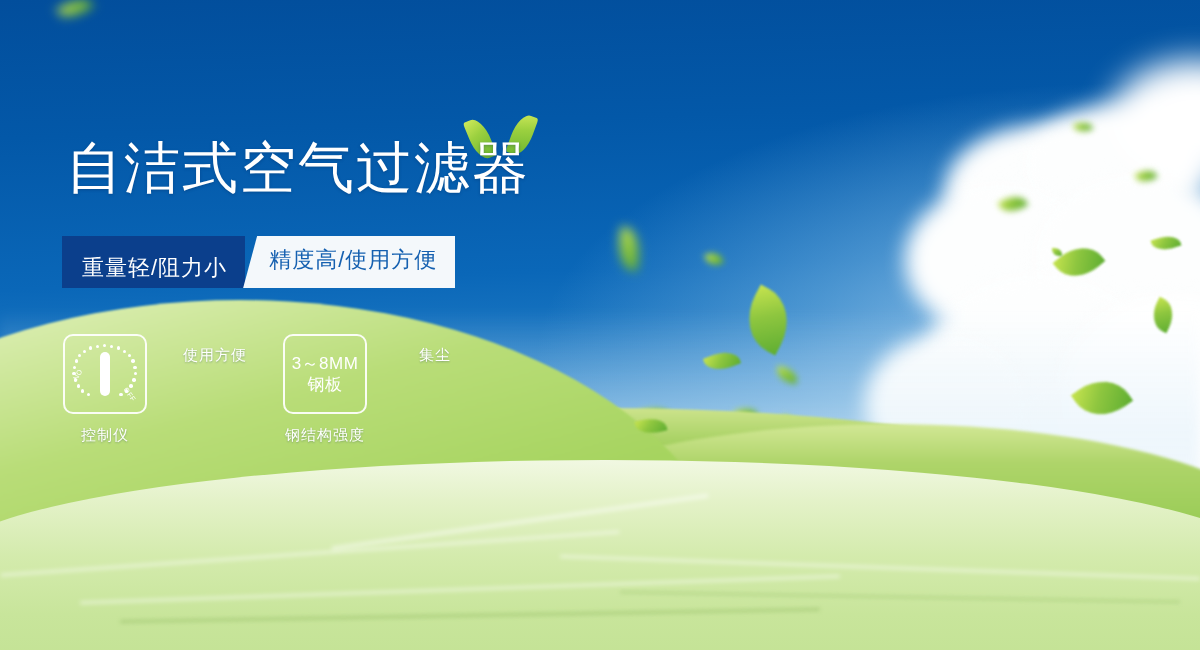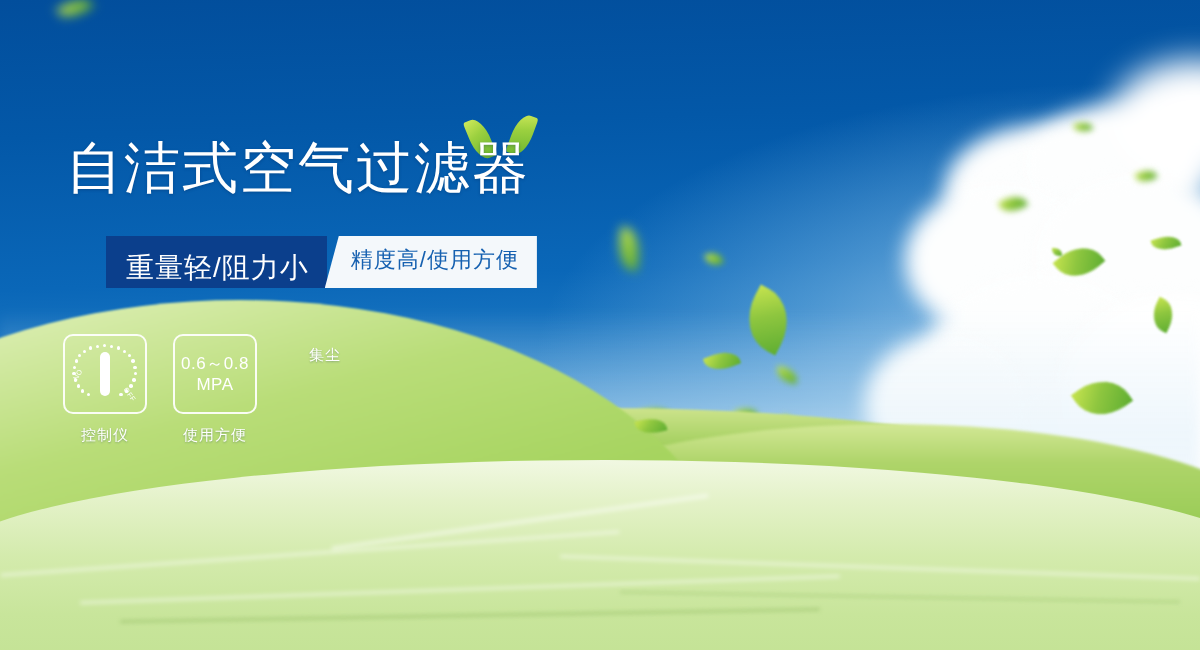--- a/index.html
+++ b/index.html
@@ -106,23 +106,22 @@
   #subtitle-bar{
     position:absolute; left:62px; top:236px;
     width:398px; height:52px;
     display:flex;
   }
   .sub-left{
     background:#0b3f8c;
     color:#ffffff;
     display:flex; align-items:center;
     padding:12px 18px 0 20px;
-    font-size:28px; letter-spacing:1px;
+    font-size:22px; letter-spacing:1px;
     white-space:nowrap;
-    margin-left:44px;
   }
   .sub-right{
     position:relative;
     background:#f4f8fb;
     color:#1560b0;
     display:flex; align-items:center;
     padding:0 18px 4px 26px;
     font-size:22px; letter-spacing:1px;
     white-space:nowrap;
     clip-path:polygon(14px 0, 100% 0, 100% 100%, 0 100%);
@@ -299,30 +298,33 @@
           <span class="dot" style="left:-0.4px; top:35.4px;"></span>
           <span class="dot" style="left:2.6px;  top:41.2px;"></span>
           <span class="dot" style="left:7px;    top:46.2px;"></span>
           <span class="dot" style="left:12.6px; top:50px;"></span>
         </div>
       </div>
       <div class="feat-label">控制仪</div>
     </div>
 
     <div class="feature">
+      <div class="feat-label">使用方便</div>
+    </div>
+
+
+    <div class="feature">
       <div class="feat-box">
         <div class="feat-text">
-          <div>0.6～0.8</div>
-          <div>MPA</div>
+          <div>3～8MM</div>
+          <div>钢板</div>
         </div>
       </div>
-      <div class="feat-label">使用方便</div>
+      <div class="feat-label">钢结构强度</div>
     </div>
-
-
 
     <div class="feature">
       <div class="feat-label">集尘</div>
     </div>
 
   </div>
 
   <div class="leaf blur1" style="left:636px; top:418px; width:30px; height:16px; transform:rotate(-14deg);"></div>
 
 </div>

